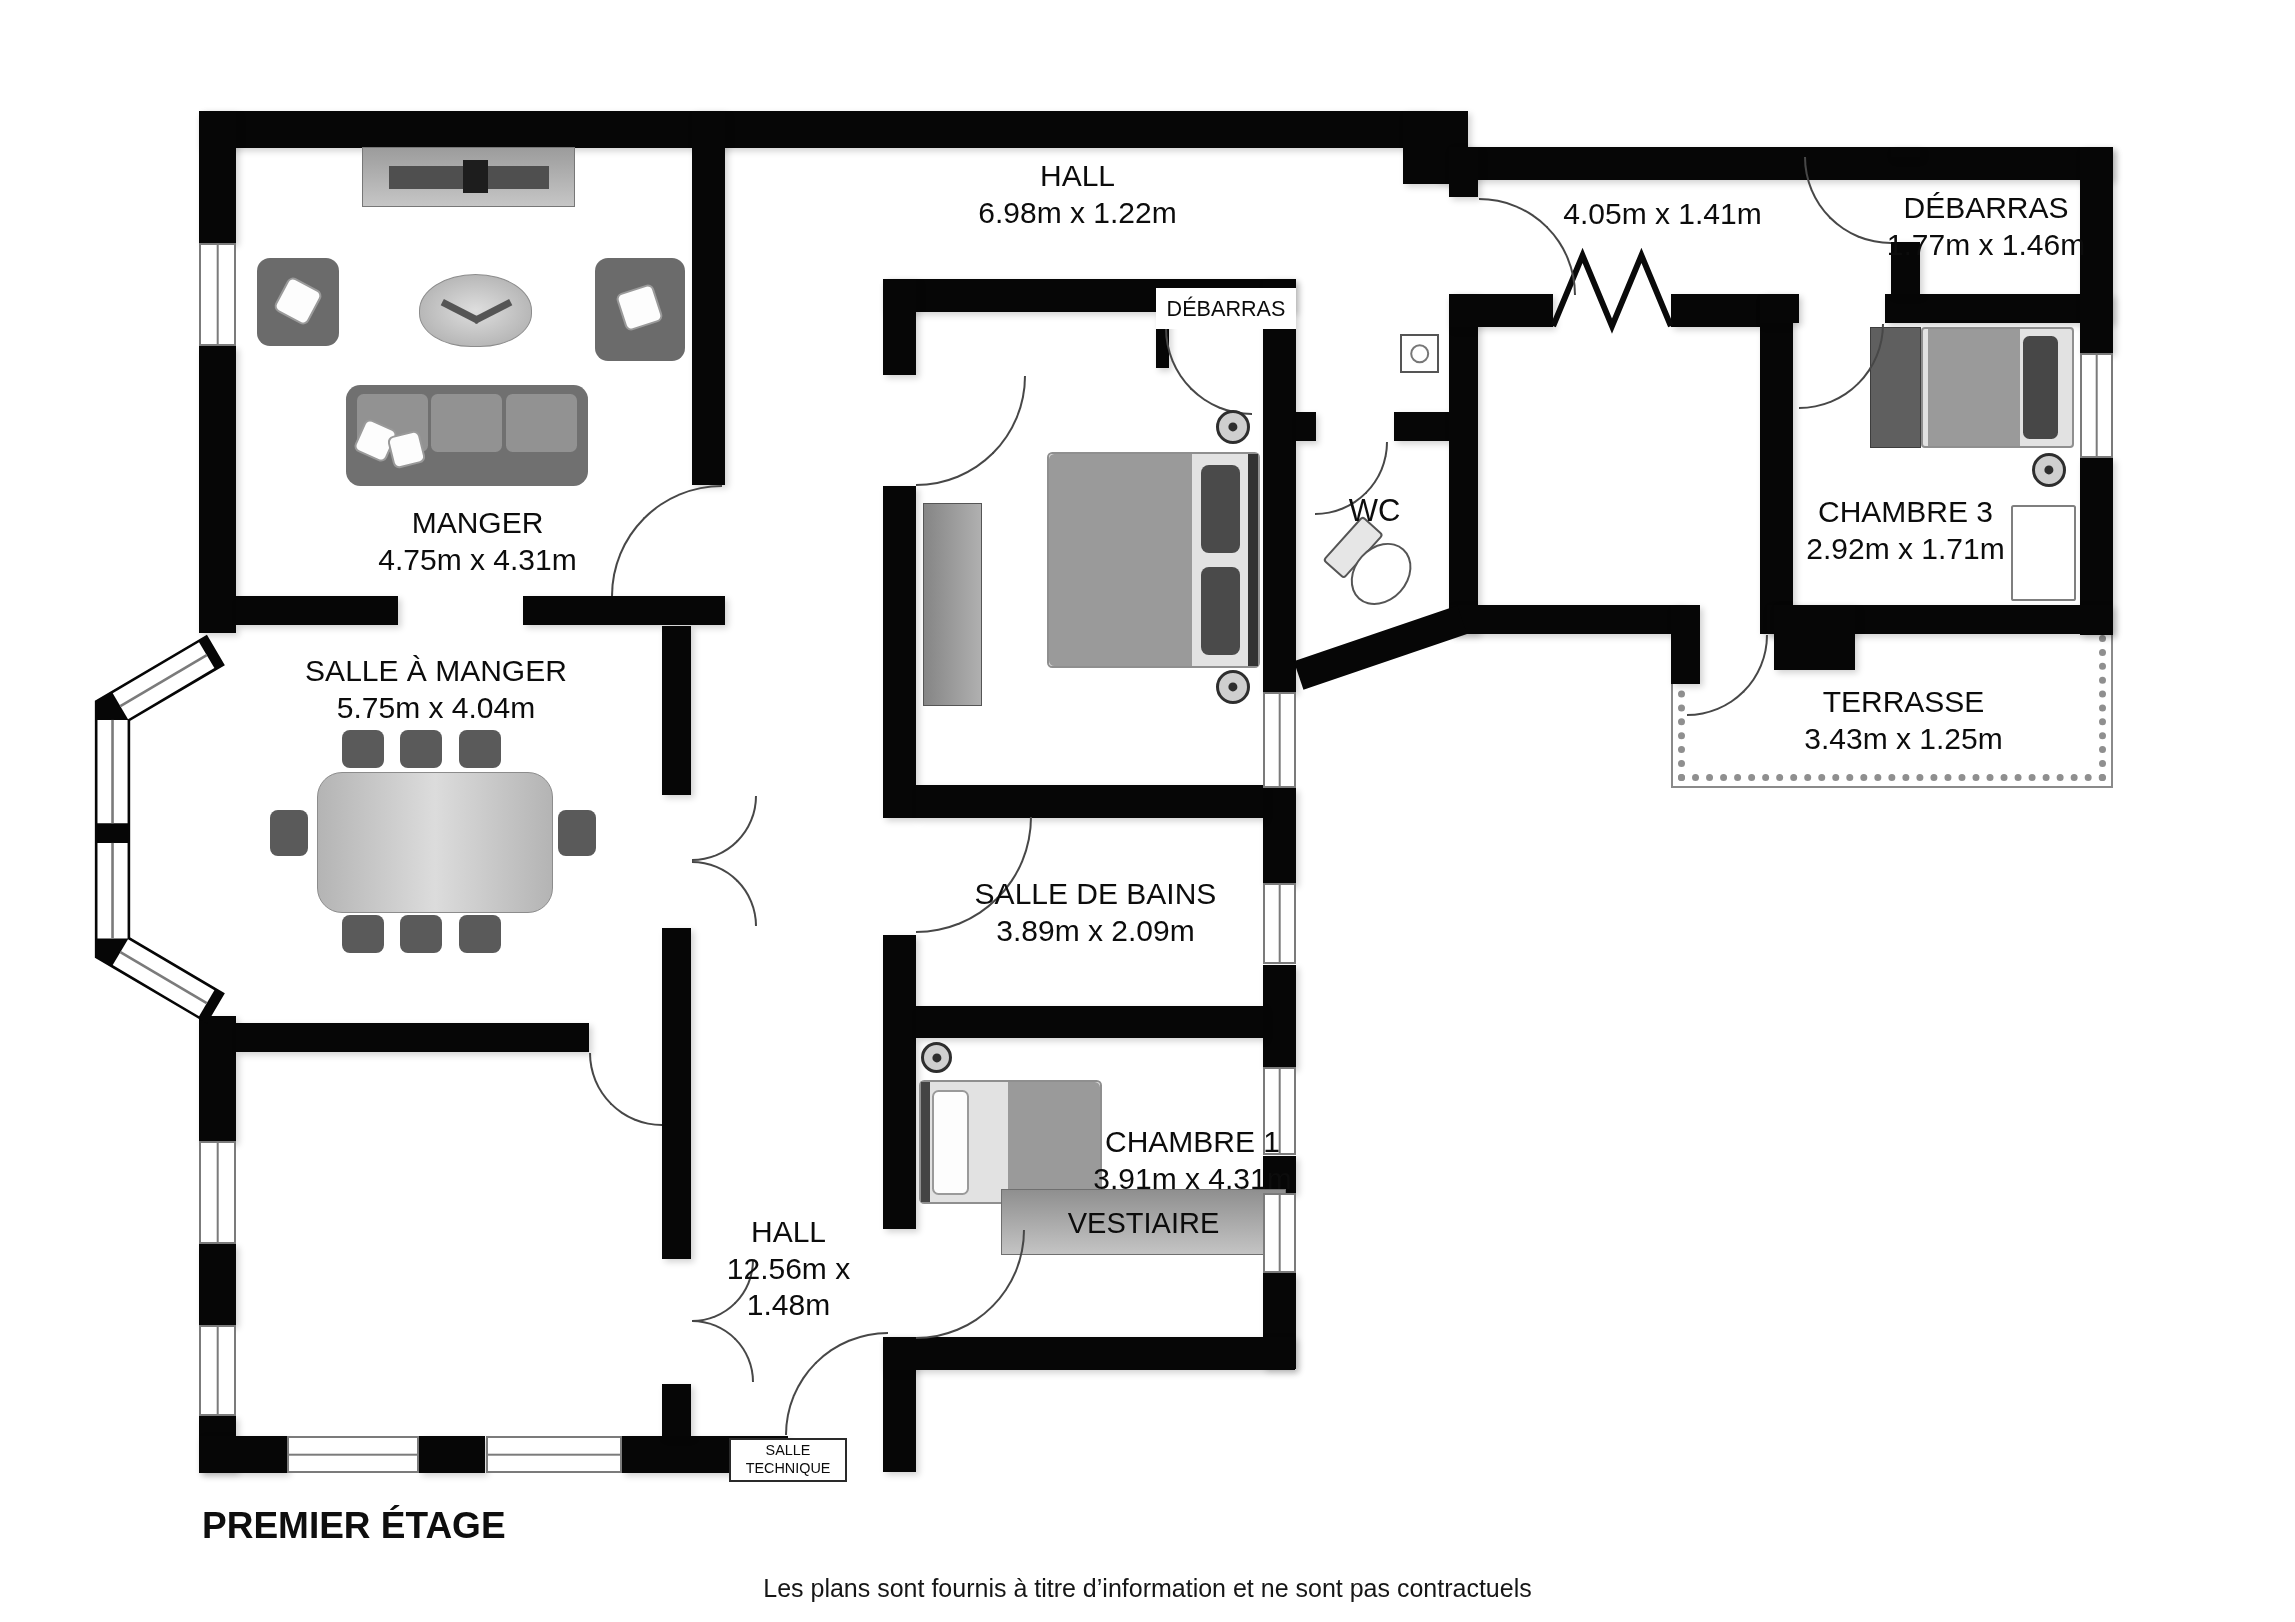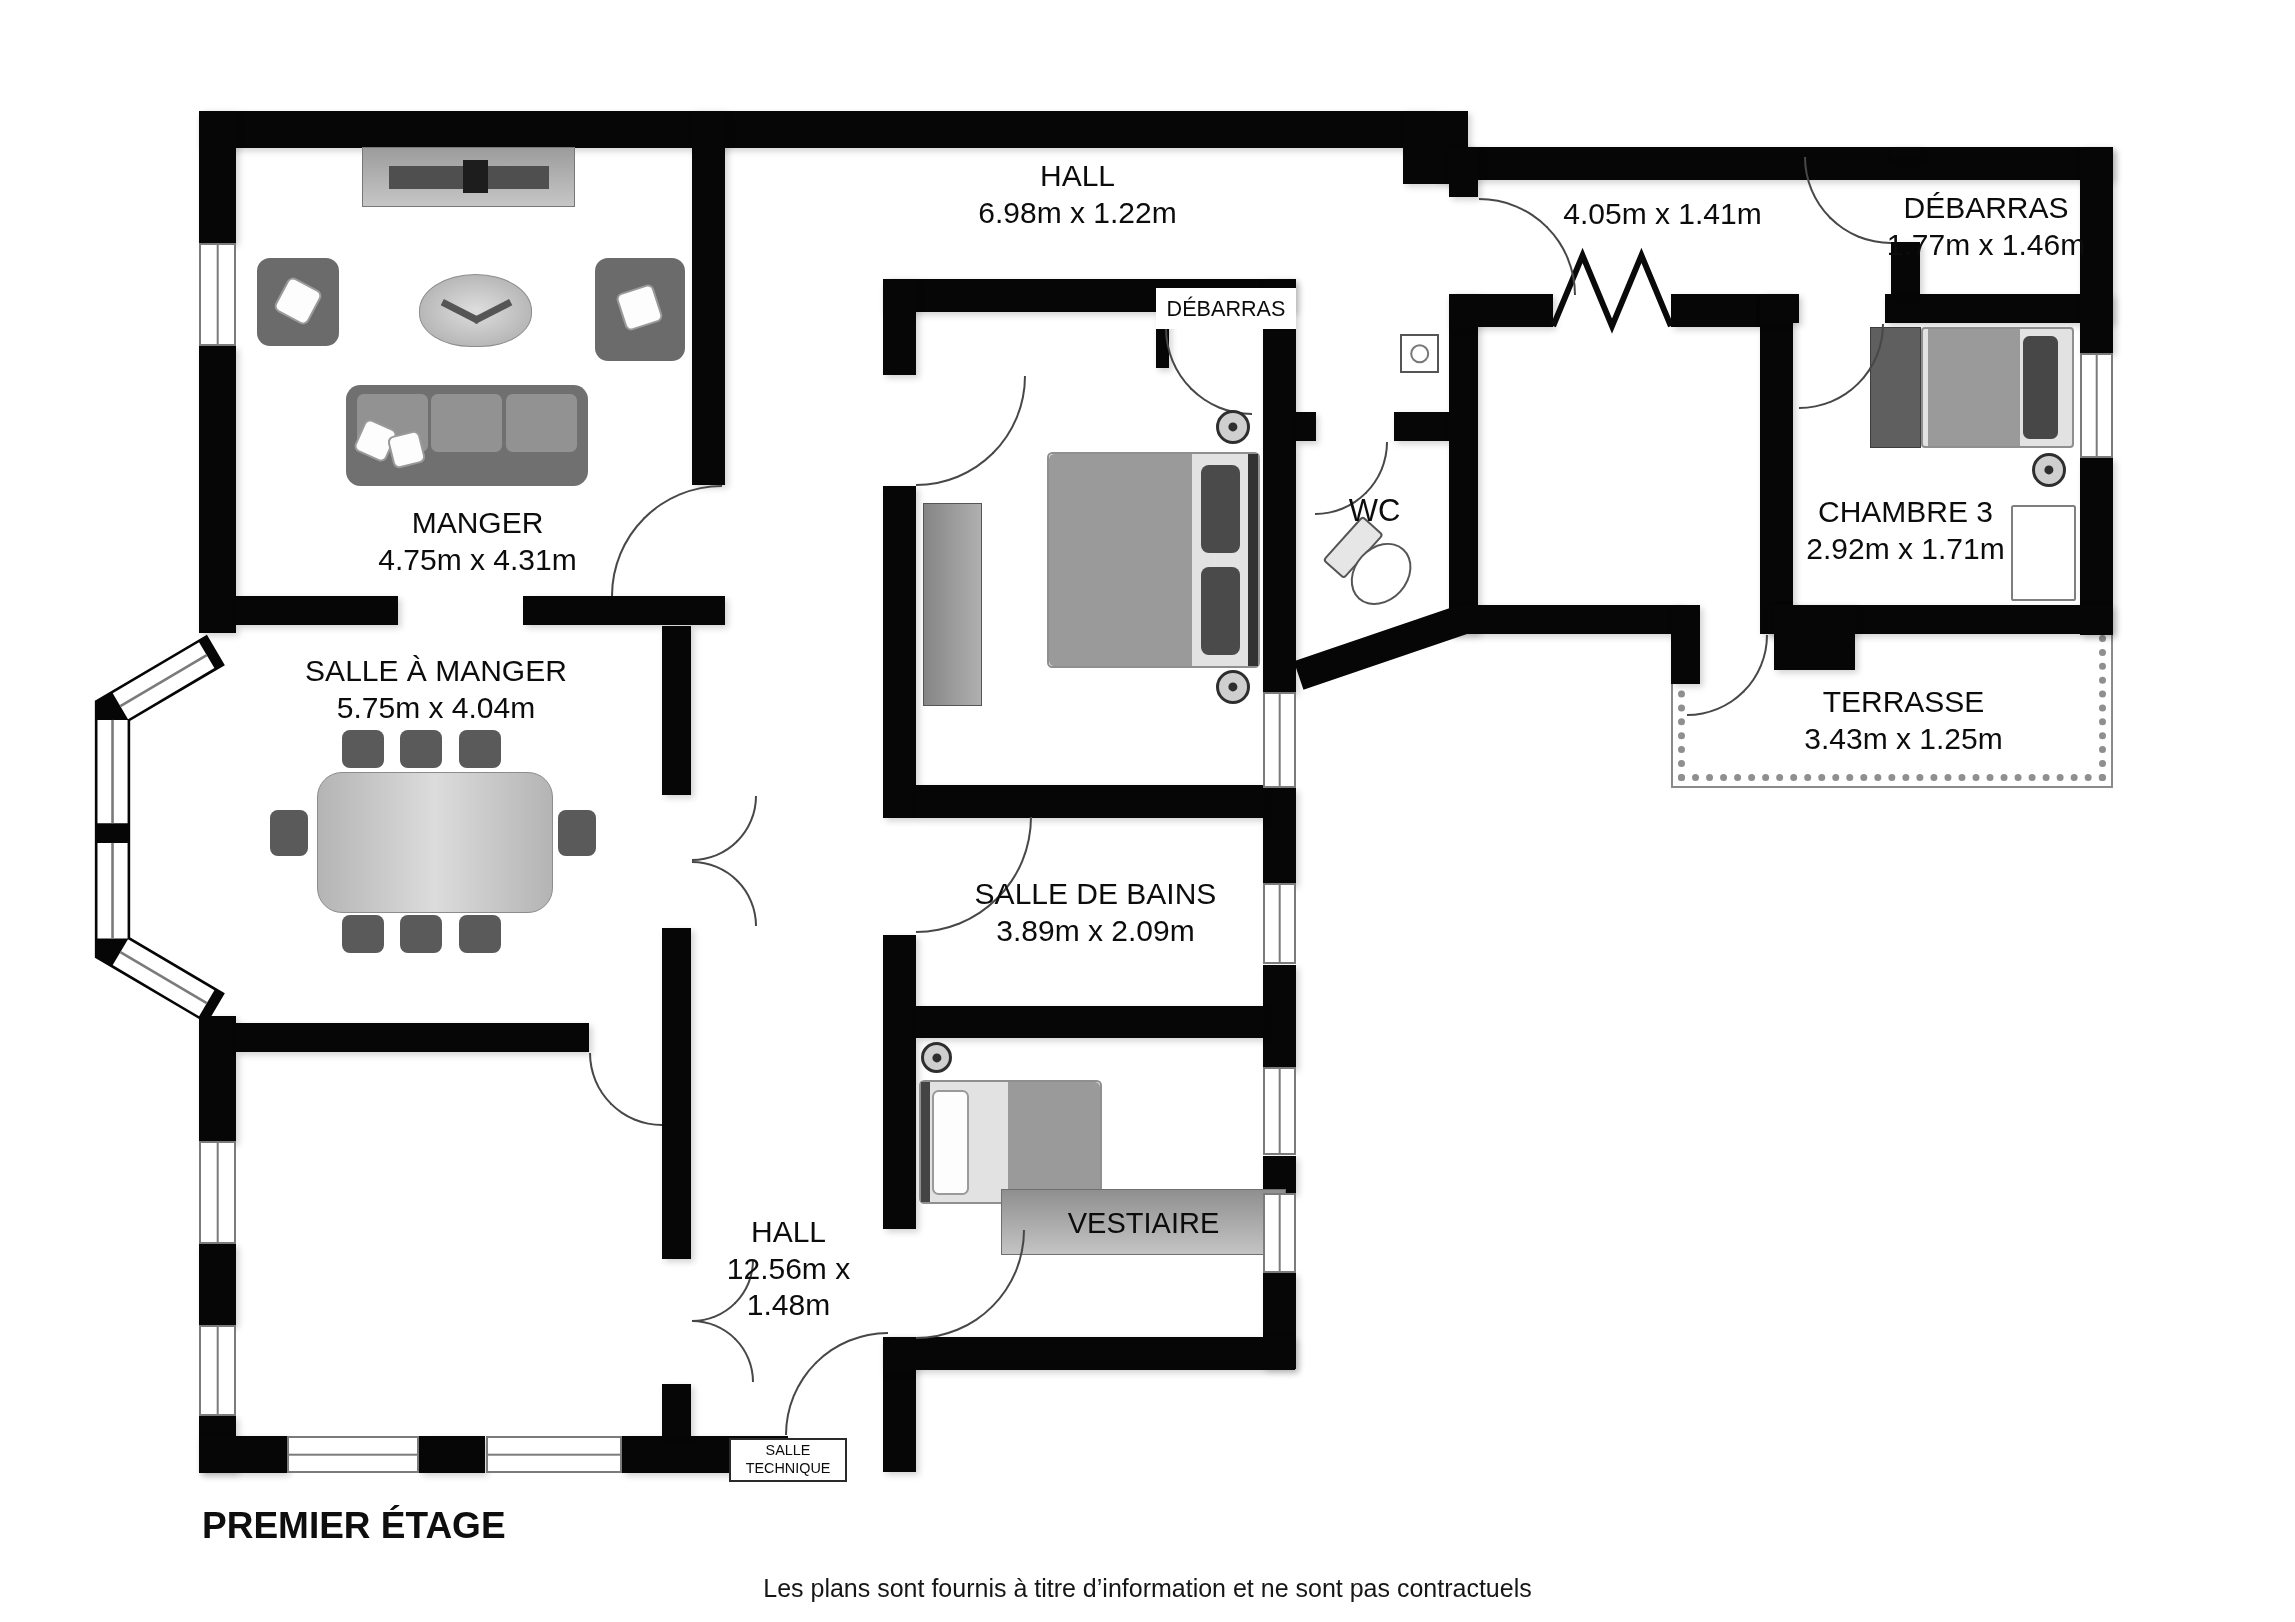--- a/index.html
+++ b/index.html
@@ -229,20 +229,24 @@
     <div>12.56m x</div>
     <div>1.48m</div>
   </div>
   <div class="whitebox" style="left:1156px;top:288px;width:140px;height:41px">
     <div class="lbl" style="position:static;font-size:21.6px;line-height:41px">DÉBARRAS</div>
   </div>
   <div class="lbl" style="left:932px;top:876px;width:327px">
     <div>SALLE DE BAINS</div>
     <div>3.89m x 2.09m</div>
   </div>
+  <div class="lbl" style="left:1029px;top:1124px;width:327px">
+    <div>CHAMBRE 1</div>
+    <div>3.91m x 4.31m</div>
+  </div>
   <div class="lbl" style="left:1309px;top:492px;width:131px">
     <div style="font-size:31px">WC</div>
   </div>
   <div class="lbl" style="left:1512px;top:196px;width:301px">
     <div>4.05m x 1.41m</div>
   </div>
   <div class="lbl" style="left:1832px;top:190px;width:308px">
     <div>DÉBARRAS</div>
     <div>1.77m x 1.46m</div>
   </div>

